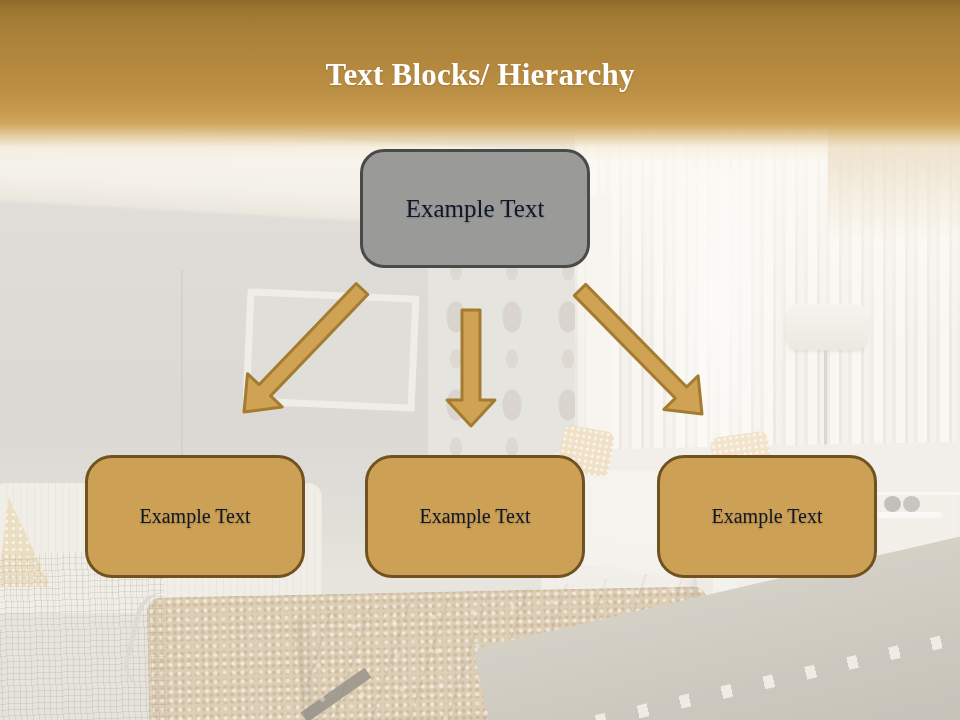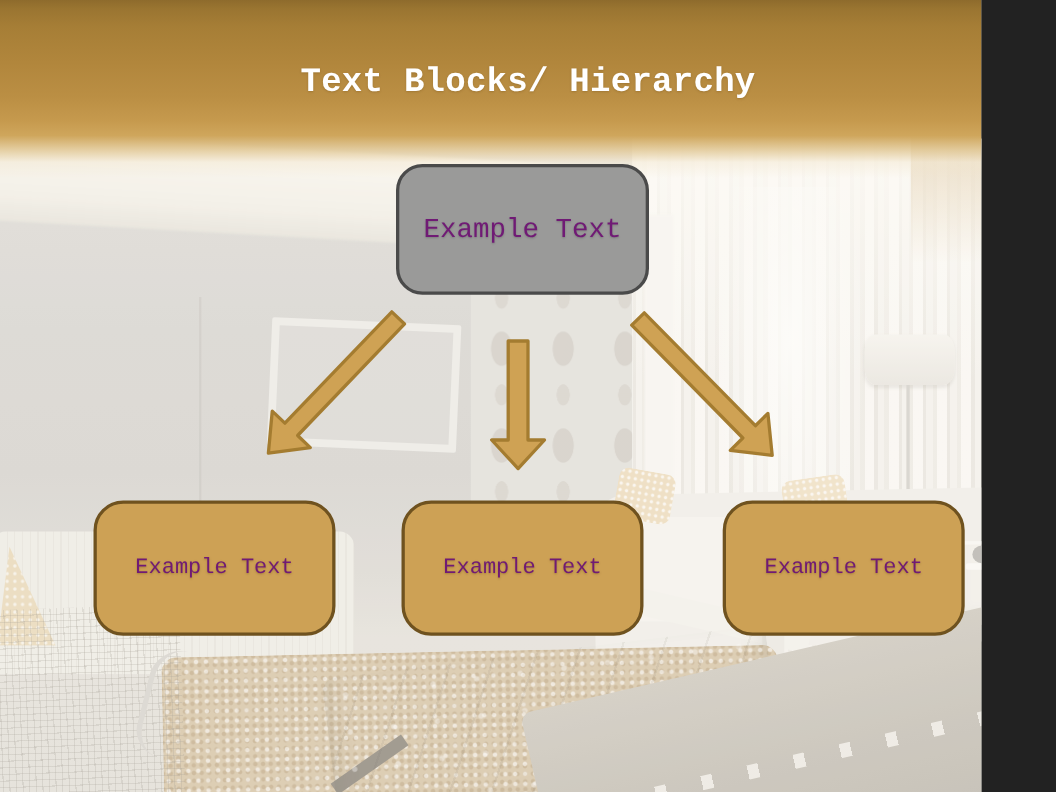--- a/index.html
+++ b/index.html
@@ -1,18 +1,18 @@
 <!DOCTYPE html>
 <html><head>
 <meta charset="utf-8">
 <style>
   html,body{margin:0;padding:0;background:#222;}
   #slide{
-    position:relative;width:892px;height:720px;overflow:hidden;
-    font-family:Liberation Mono, monospace;background:#e6e3dd;
+    position:relative;width:960px;height:720px;overflow:hidden;
+    font-family:Liberation Serif, serif;background:#e6e3dd;
   }
   #slide *{position:absolute;box-sizing:border-box;}
 
   
   .photo{inset:0;}
   .bg-base{inset:0;
     background:linear-gradient(180deg,#ece9e1 0px,#e9e6df 140px,#dcdad5 180px,
       #d7d5d0 300px,#d5d3ce 430px,#dcd9d3 520px,#e4e1da 580px,#e2dfd8 720px);}
   .ceiling-band{left:-10px;top:120px;width:700px;height:80px;
     background:linear-gradient(180deg,#fcf9f1,#f3f0e7 70%,#e7e4db);
@@ -96,21 +96,21 @@
     background:linear-gradient(180deg,#8e6b2c 0%,#9a7531 5%,#a67e36 15%,#b1863c 35%,
       #bb8f44 55%,#c69a4e 68%,#cfa65c 76%,rgba(223,196,142,0.8) 84%,
       rgba(242,230,205,0.45) 91%,rgba(248,243,230,0) 100%);}
   .title{left:0;top:44px;width:960px;height:62px;display:flex;align-items:center;
     justify-content:center;color:#ffffff;font-size:31px;letter-spacing:0.2px;
     text-shadow:0 1px 2px rgba(90,60,10,0.25);}
   .title .t-bold{position:static;font-weight:700;}
   .title .t-reg{position:static;font-weight:400;margin-left:9px;}
 
   
-  .box{display:flex;align-items:center;justify-content:center;color:#701a75;text-align:center;}
+  .box{display:flex;align-items:center;justify-content:center;color:#0f172a;text-align:center;}
   .root-box{left:360px;top:149px;width:230px;height:119px;border-radius:24px;
     background:#9a9a99;border:3px solid #4a4a4a;font-size:25px;
     text-shadow:0 1px 2px rgba(0,0,0,0.2);}
   .gold-box{width:220px;height:123px;border-radius:27px;background:#cda155;
     border:3px solid #6f521f;font-size:20px;text-shadow:0 1px 2px rgba(90,60,10,0.35);}
   .gb-left{left:85px;top:455px;}
   .gb-mid{left:365px;top:455px;}
   .gb-right{left:657px;top:455px;}
   .box span{position:static;}
   .connectors{left:0;top:0;width:960px;height:720px;pointer-events:none;}

